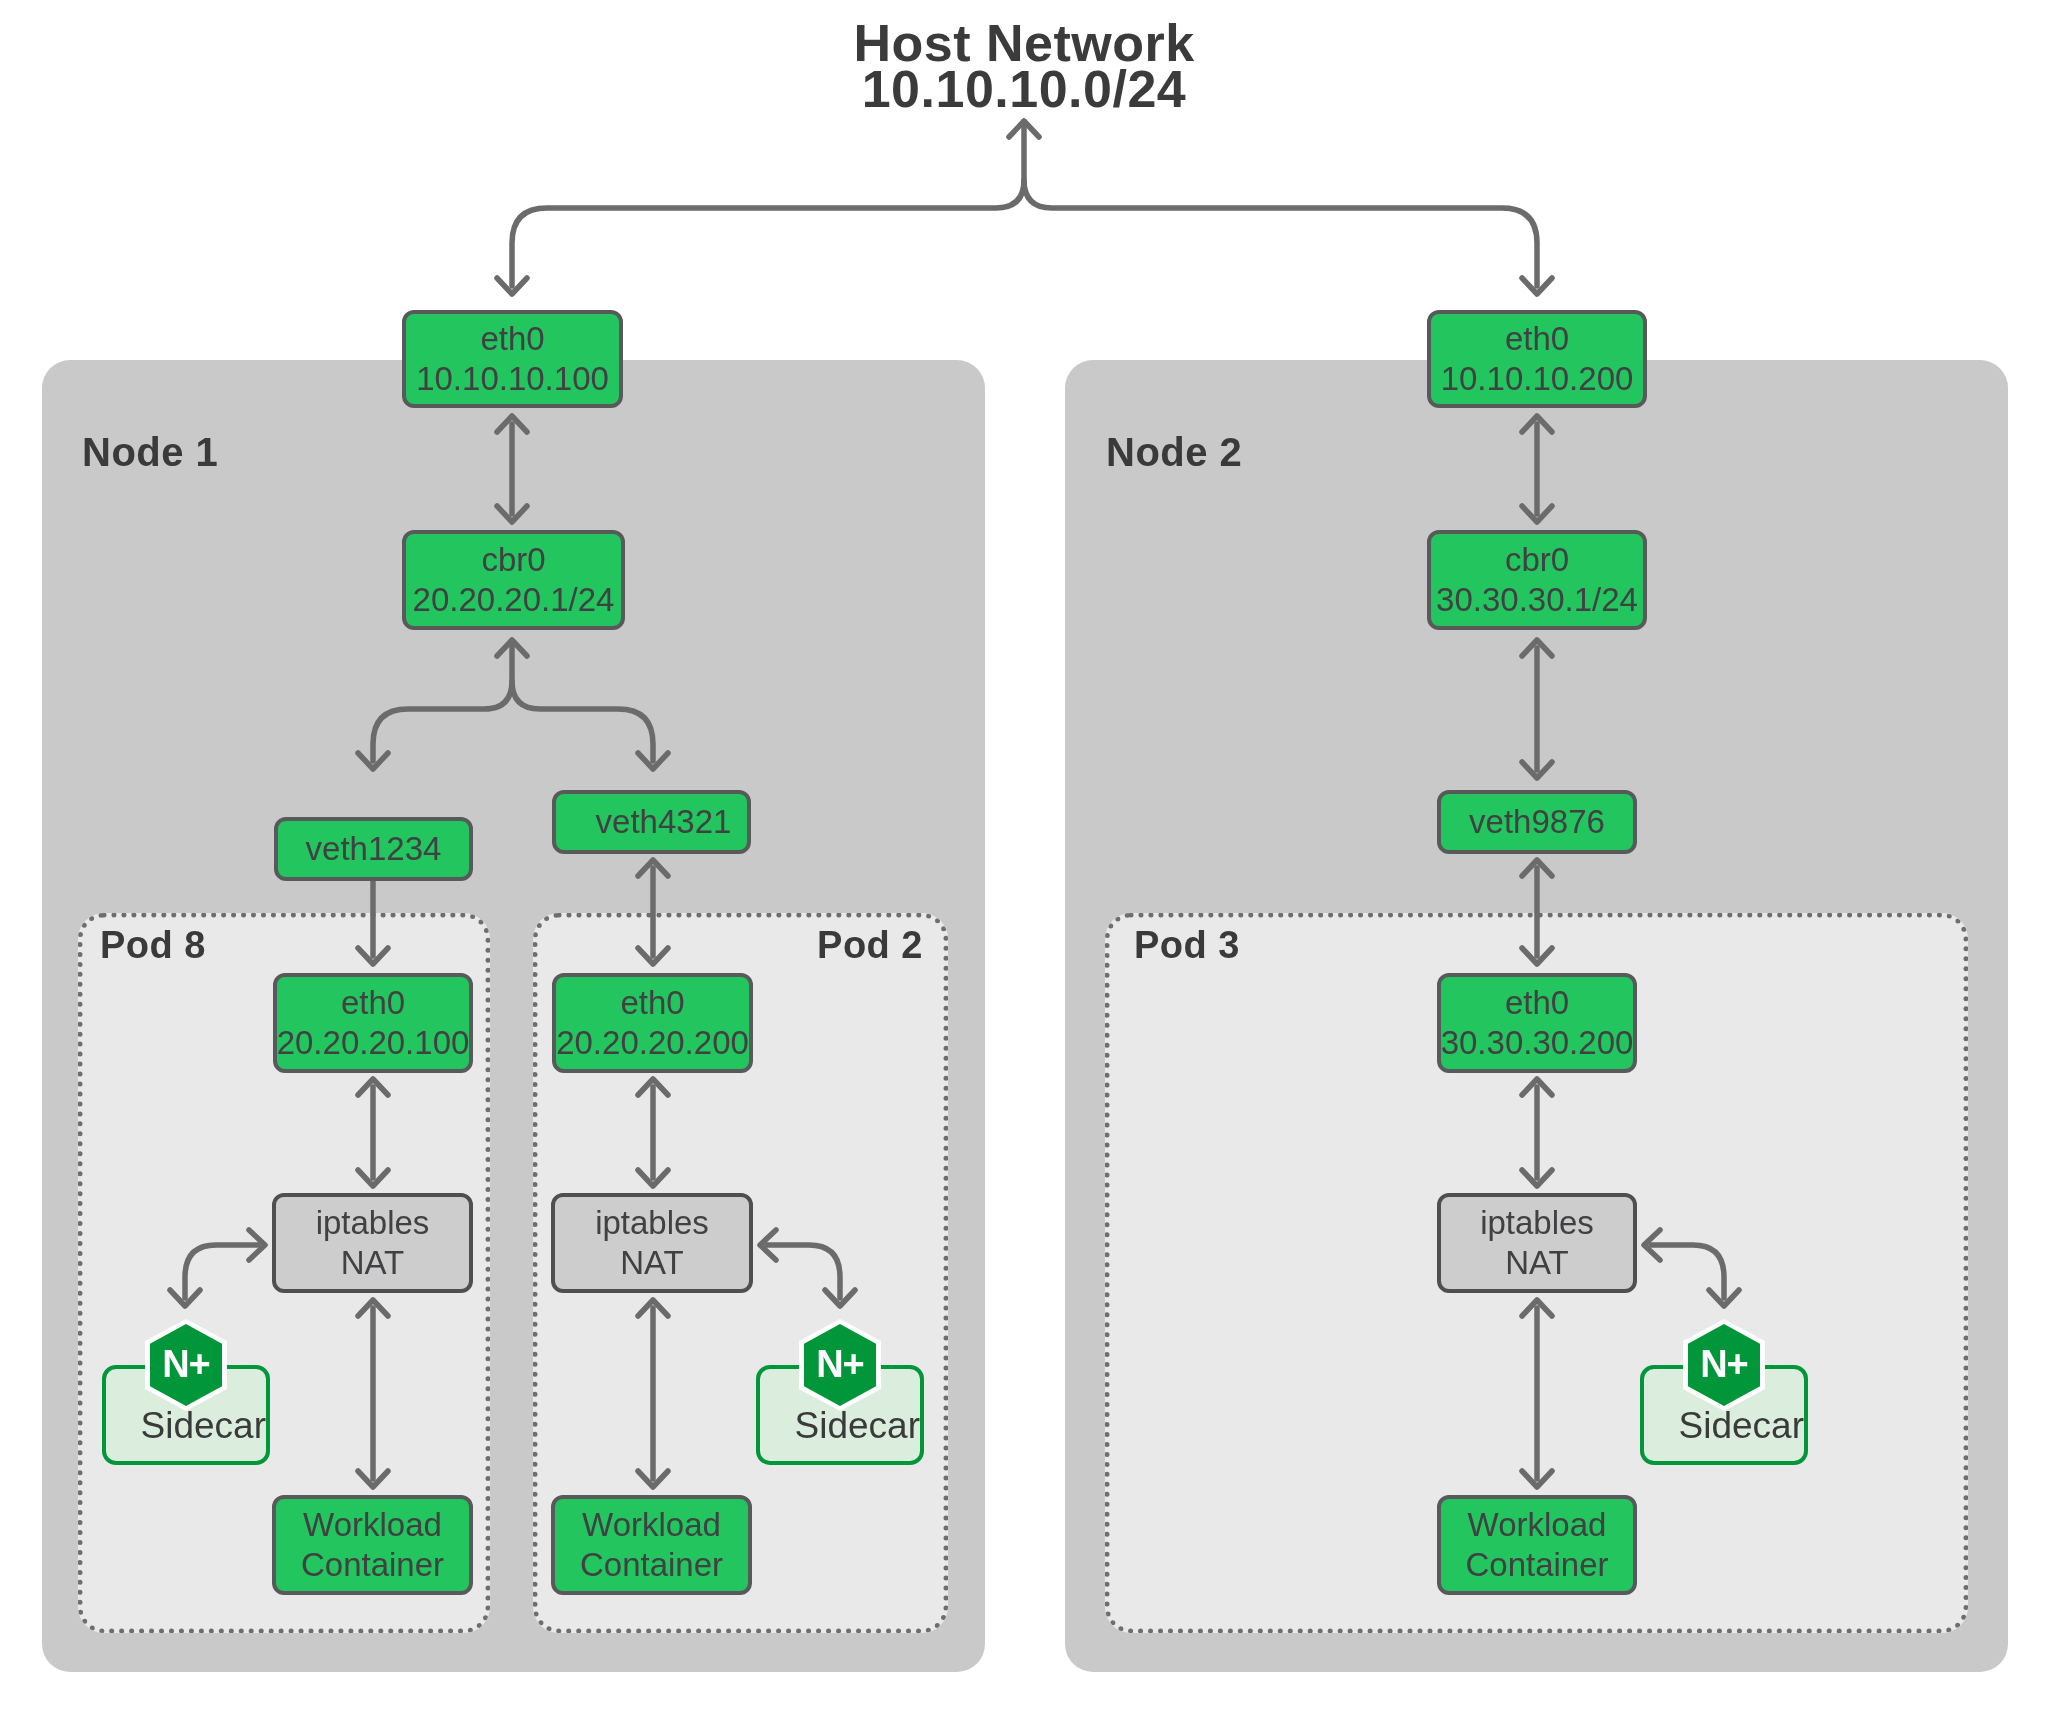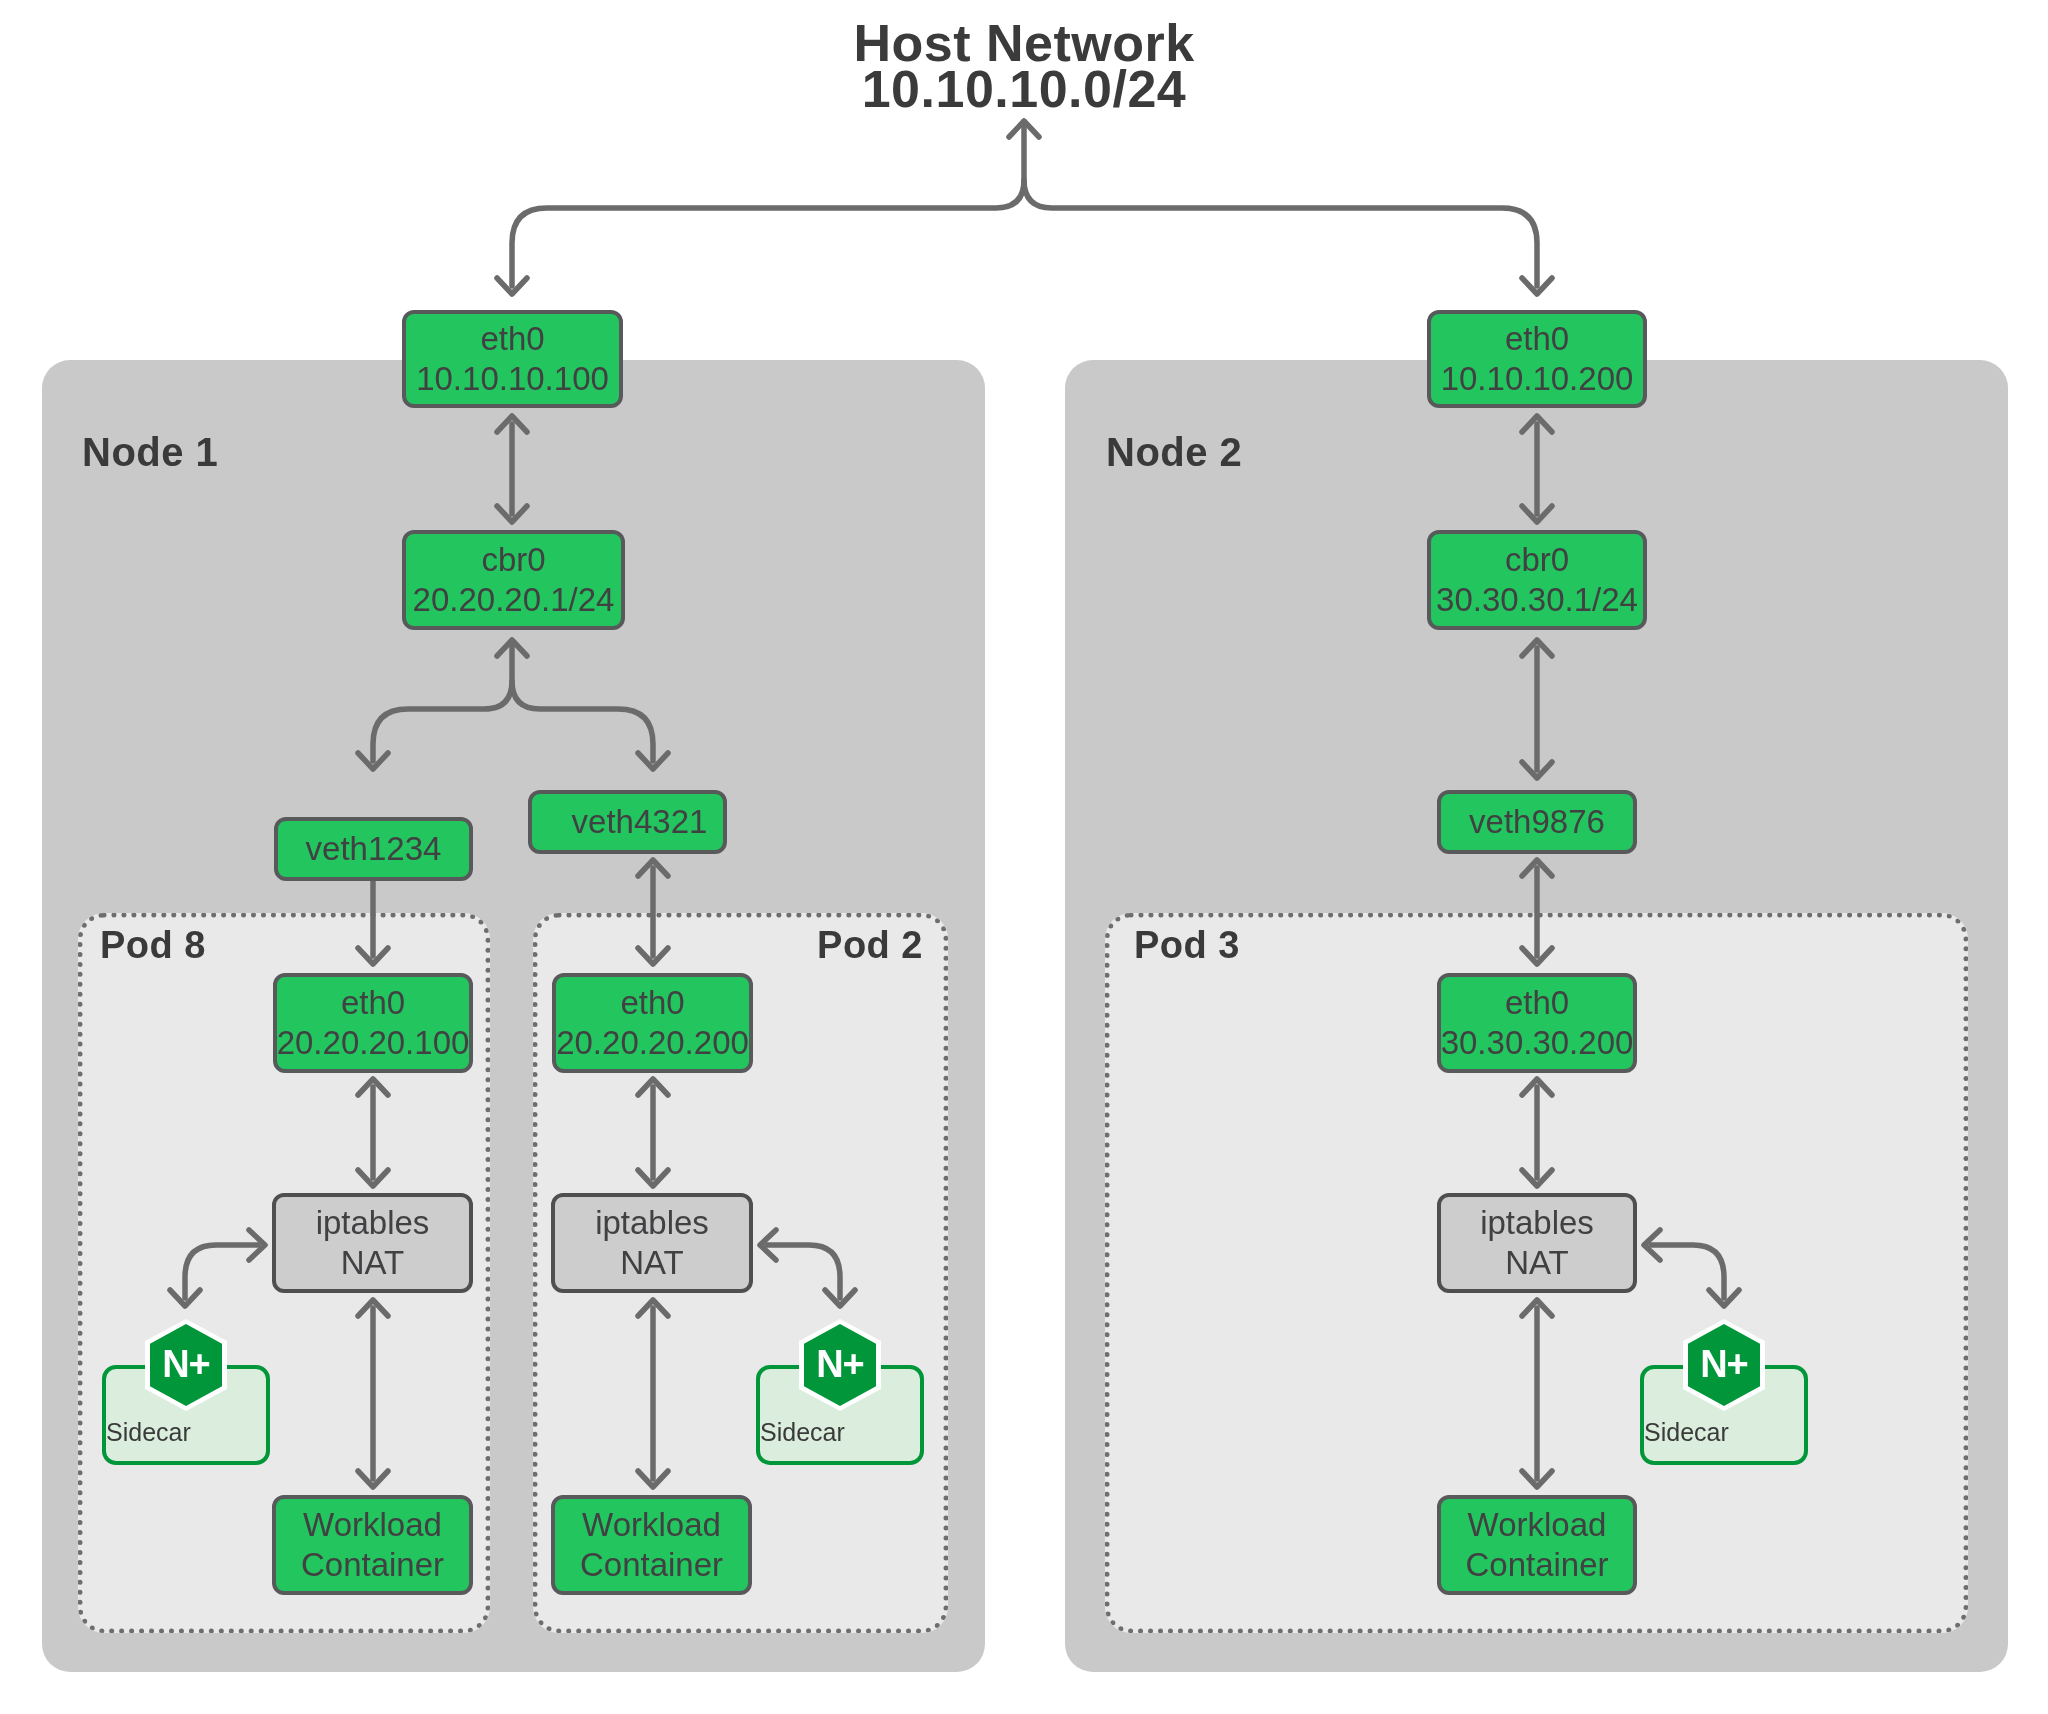--- a/index.html
+++ b/index.html
@@ -25,22 +25,22 @@
   .wbox,.natbox{
     position:absolute;background:#22c55e;border:4px solid var(--box-border,#58595b);
     border-radius:12px;box-sizing:border-box;
     display:flex;flex-direction:column;align-items:center;justify-content:center;
     font-size:33px;line-height:40px;color:var(--text,#414042);text-align:center;
   }
   .natbox{background:var(--nat-fill,#cdcdcd);border-color:#4f4f4f;}
   .sidecar{
     position:absolute;background:var(--sidecar-fill,#dbeedd);
     border:4px solid var(--nginx-green,#009639);border-radius:14px;box-sizing:border-box;
-    display:flex;align-items:flex-end;justify-content:flex-start;
-    font-size:25px;color:var(--label-text,#3a3a3a);padding-bottom:14px;
+    display:flex;align-items:flex-end;justify-content:flex-end;
+    font-size:37px;color:var(--label-text,#3a3a3a);padding-bottom:14px;
   }
   
   .hex{
     position:absolute;width:82px;height:92px;background:#ffffff;
     clip-path:polygon(50% 0%,100% 24%,100% 76%,50% 100%,0% 76%,0% 24%);
   }
   .hex-inner{
     position:absolute;left:5px;top:5px;width:72px;height:82px;background:var(--nginx-green,#009639);
     clip-path:polygon(50% 0%,100% 24%,100% 76%,50% 100%,0% 76%,0% 24%);
     display:flex;align-items:center;justify-content:center;
@@ -150,21 +150,21 @@
     <span>eth0</span>
     <span>10.10.10.100</span>
   </div>
   <div class="wbox" style="left:402px;top:530px;width:223px;height:100px;">
     <span>cbr0</span>
     <span>20.20.20.1/24</span>
   </div>
   <div class="wbox" style="left:274px;top:790px;width:199px;height:64px;margin-top:27px;">
     <span>veth1234</span>
   </div>
-  <div class="wbox" style="left:528px;top:790px;width:199px;height:64px;padding-left:24px;">
+  <div class="wbox" style="left:552px;top:790px;width:199px;height:64px;padding-left:24px;">
     <span>veth4321</span>
   </div>
 
   <div class="wbox" style="left:1427px;top:310px;width:220px;height:98px;">
     <span>eth0</span>
     <span>10.10.10.200</span>
   </div>
   <div class="wbox" style="left:1427px;top:530px;width:220px;height:100px;">
     <span>cbr0</span>
     <span>30.30.30.1/24</span>

